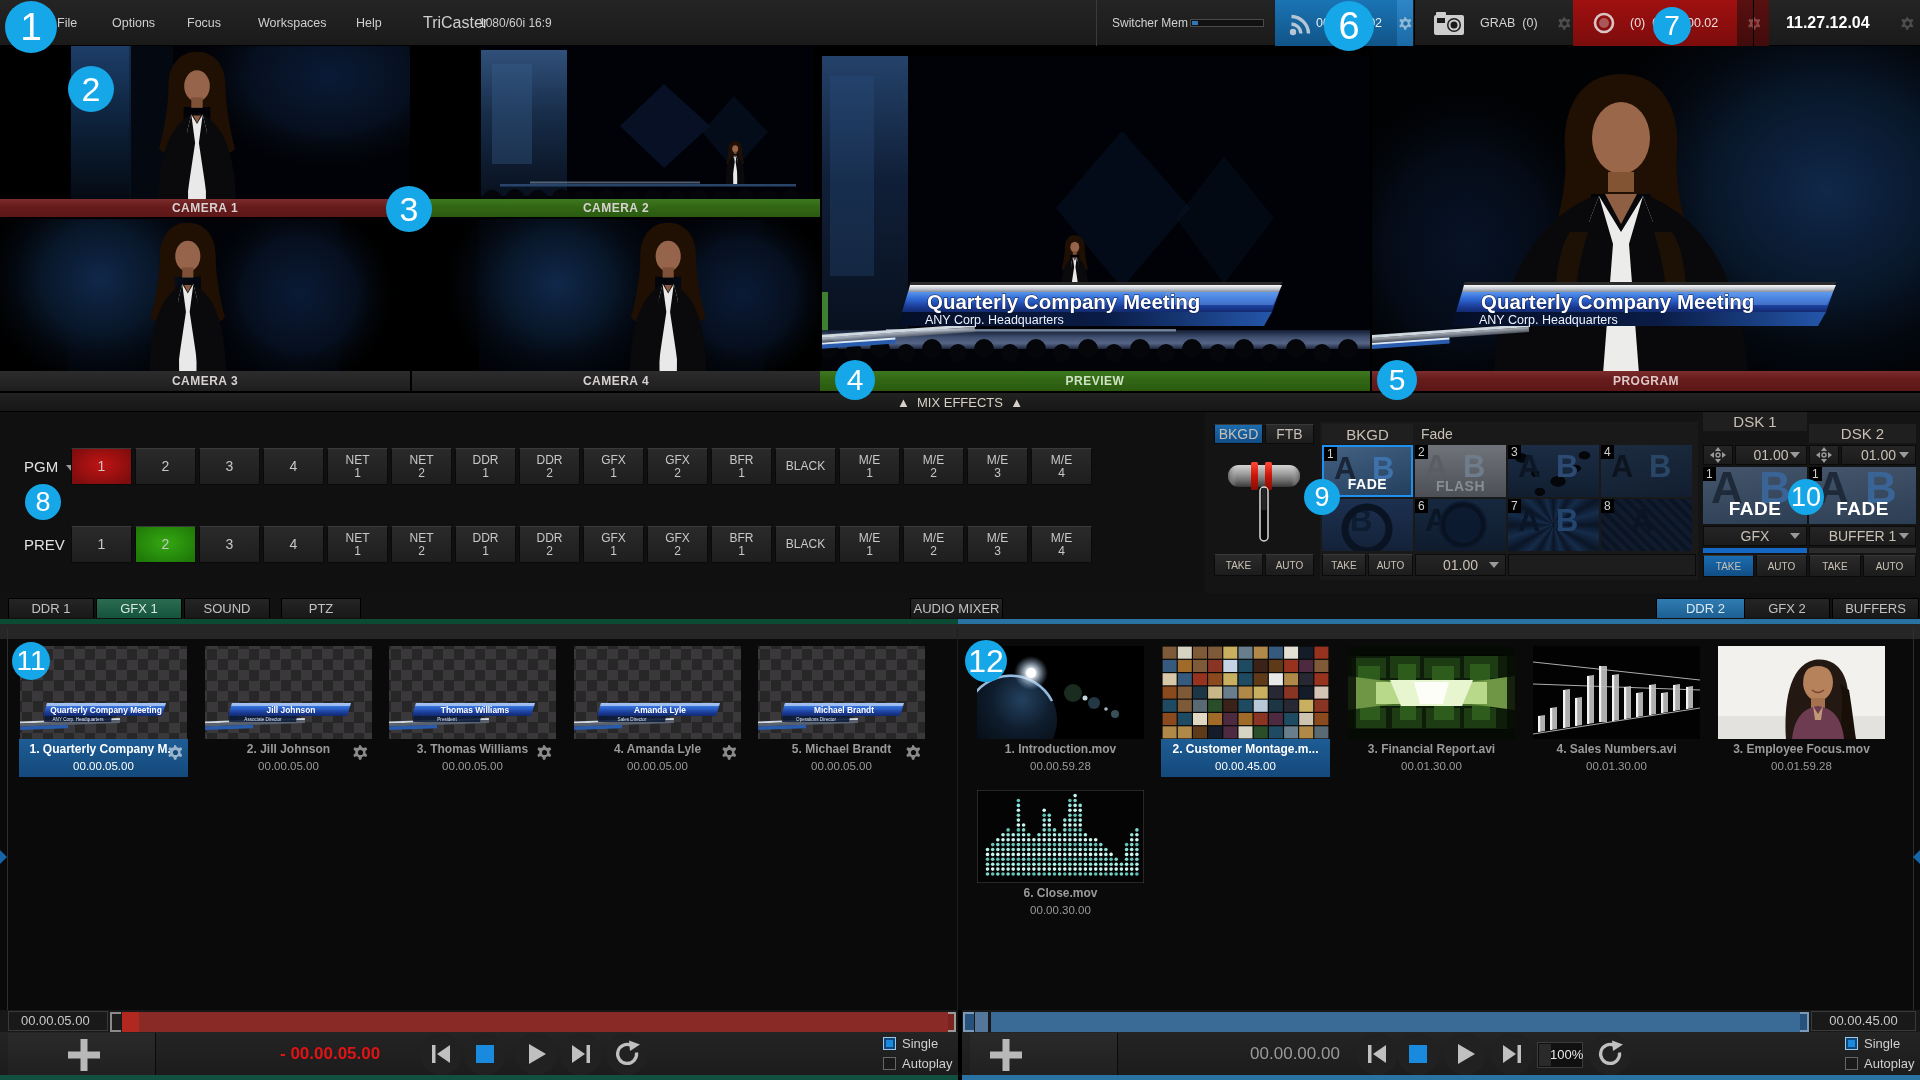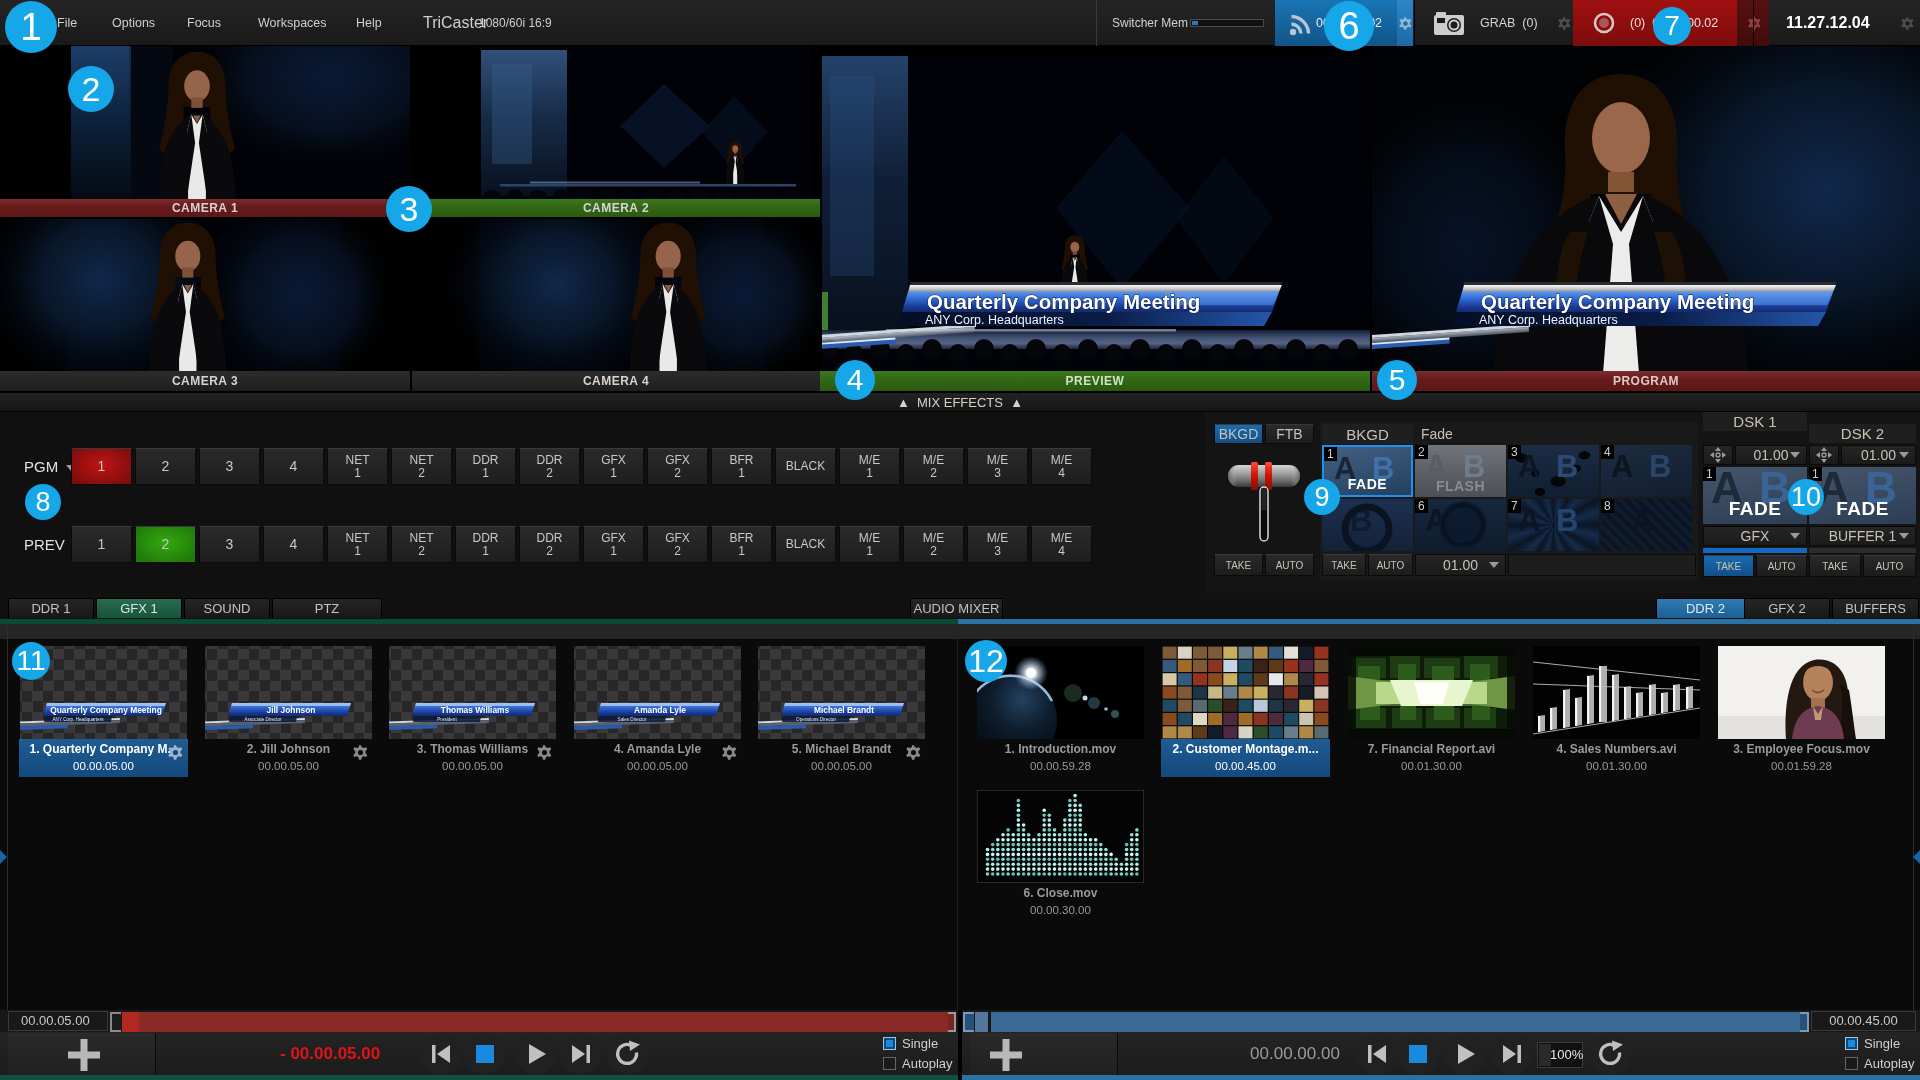--- a/index.html
+++ b/index.html
@@ -526,21 +526,21 @@
 <div class="tbtn blue" style="left:1703px;top:555px;width:51px;height:22px">TAKE</div>
 <div class="tbtn" style="left:1756px;top:555px;width:51px;height:22px">AUTO</div>
 <div class="tbtn" style="left:1809px;top:555px;width:52px;height:22px">TAKE</div>
 <div class="tbtn" style="left:1863px;top:555px;width:53px;height:22px">AUTO</div>
 </div>
 
 <div class="abs" style="left:0;top:593px;width:1920px;height:26px;background:#111"></div>
 <div class="tab" style="left:8px;width:86px">DDR 1</div>
 <div class="tab gsel" style="left:96px;width:86px">GFX 1</div>
 <div class="tab" style="left:184px;width:86px">SOUND</div>
-<div class="tab" style="left:272px;width:110px">PTZ</div>
+<div class="tab" style="left:281px;width:80px">PTZ</div>
 <div class="tab" style="left:910px;width:93px">AUDIO MIXER</div>
 <div class="tab bsel" style="left:1656px;width:99px">DDR 2</div>
 <div class="tab" style="left:1744px;width:86px">GFX 2</div>
 <div class="tab" style="left:1832px;width:87px">BUFFERS</div>
 <div class="abs" style="left:0;top:619px;width:958px;height:5px;background:#0b4a33"></div>
 <div class="abs" style="left:958px;top:619px;width:962px;height:5px;background:#2a72a4"></div>
 <div class="abs" style="left:0;top:624px;width:1920px;height:15px;background:#262626"></div>
 
 <div class="abs" style="left:0;top:639px;width:1920px;height:371px;background:#0a0a0a"></div>
 <div id="bins">
@@ -839,21 +839,21 @@
 <path d="M100,16 C88,16 84,28 86,38 C84,26 90,20 100,20 C110,20 116,26 114,38 C116,28 112,16 100,16 Z" fill="#241812"></path>
 <rect x="93" y="52" width="14" height="10" fill="#a57250"></rect>
 <path d="M74,93 C76,74 84,62 100,60 C116,62 124,74 126,93 Z" fill="#6e3c50"></path>
 <path d="M95,60 L100,68 L105,60 L103,74 L97,74 Z" fill="#c09878"></path>
 <path d="M94,44 Q100,49 106,44" stroke="#7a4430" stroke-width="1.4" fill="none"></path>
 </svg>
 <div class="ttitle" style="left:977px;top:742px;color:#9a9a9a">1. Introduction.mov</div>
 <div class="tdur" style="left:977px;top:759px;color:#9a9a9a">00.00.59.28</div>
 <div class="ttitle" style="left:1162px;top:742px;color:#fff">2. Customer Montage.m...</div>
 <div class="tdur" style="left:1162px;top:759px;color:#fff">00.00.45.00</div>
-<div class="ttitle" style="left:1348px;top:742px;color:#9a9a9a">7. Financial Report.avi</div>
+<div class="ttitle" style="left:1348px;top:742px;color:#9a9a9a">3. Financial Report.avi</div>
 <div class="tdur" style="left:1348px;top:759px;color:#9a9a9a">00.01.30.00</div>
 <div class="ttitle" style="left:1533px;top:742px;color:#9a9a9a">4. Sales Numbers.avi</div>
 <div class="tdur" style="left:1533px;top:759px;color:#9a9a9a">00.01.30.00</div>
 <div class="ttitle" style="left:1718px;top:742px;color:#9a9a9a">3. Employee Focus.mov</div>
 <div class="tdur" style="left:1718px;top:759px;color:#9a9a9a">00.01.59.28</div>
 <svg class="thumb" style="left:977px;top:790px" width="167" height="93" viewBox="0 0 167 93">
       <rect width="167" height="93" fill="#040404" stroke="#4a4a4a" stroke-width="1"></rect>
       <circle cx="10.5" cy="84.0" r="1.8" fill="#7fd8cc"></circle>
       <circle cx="10.5" cy="79.1" r="1.8" fill="#c5f5ef"></circle>
       <circle cx="10.5" cy="74.2" r="1.8" fill="#8fe4da"></circle>

